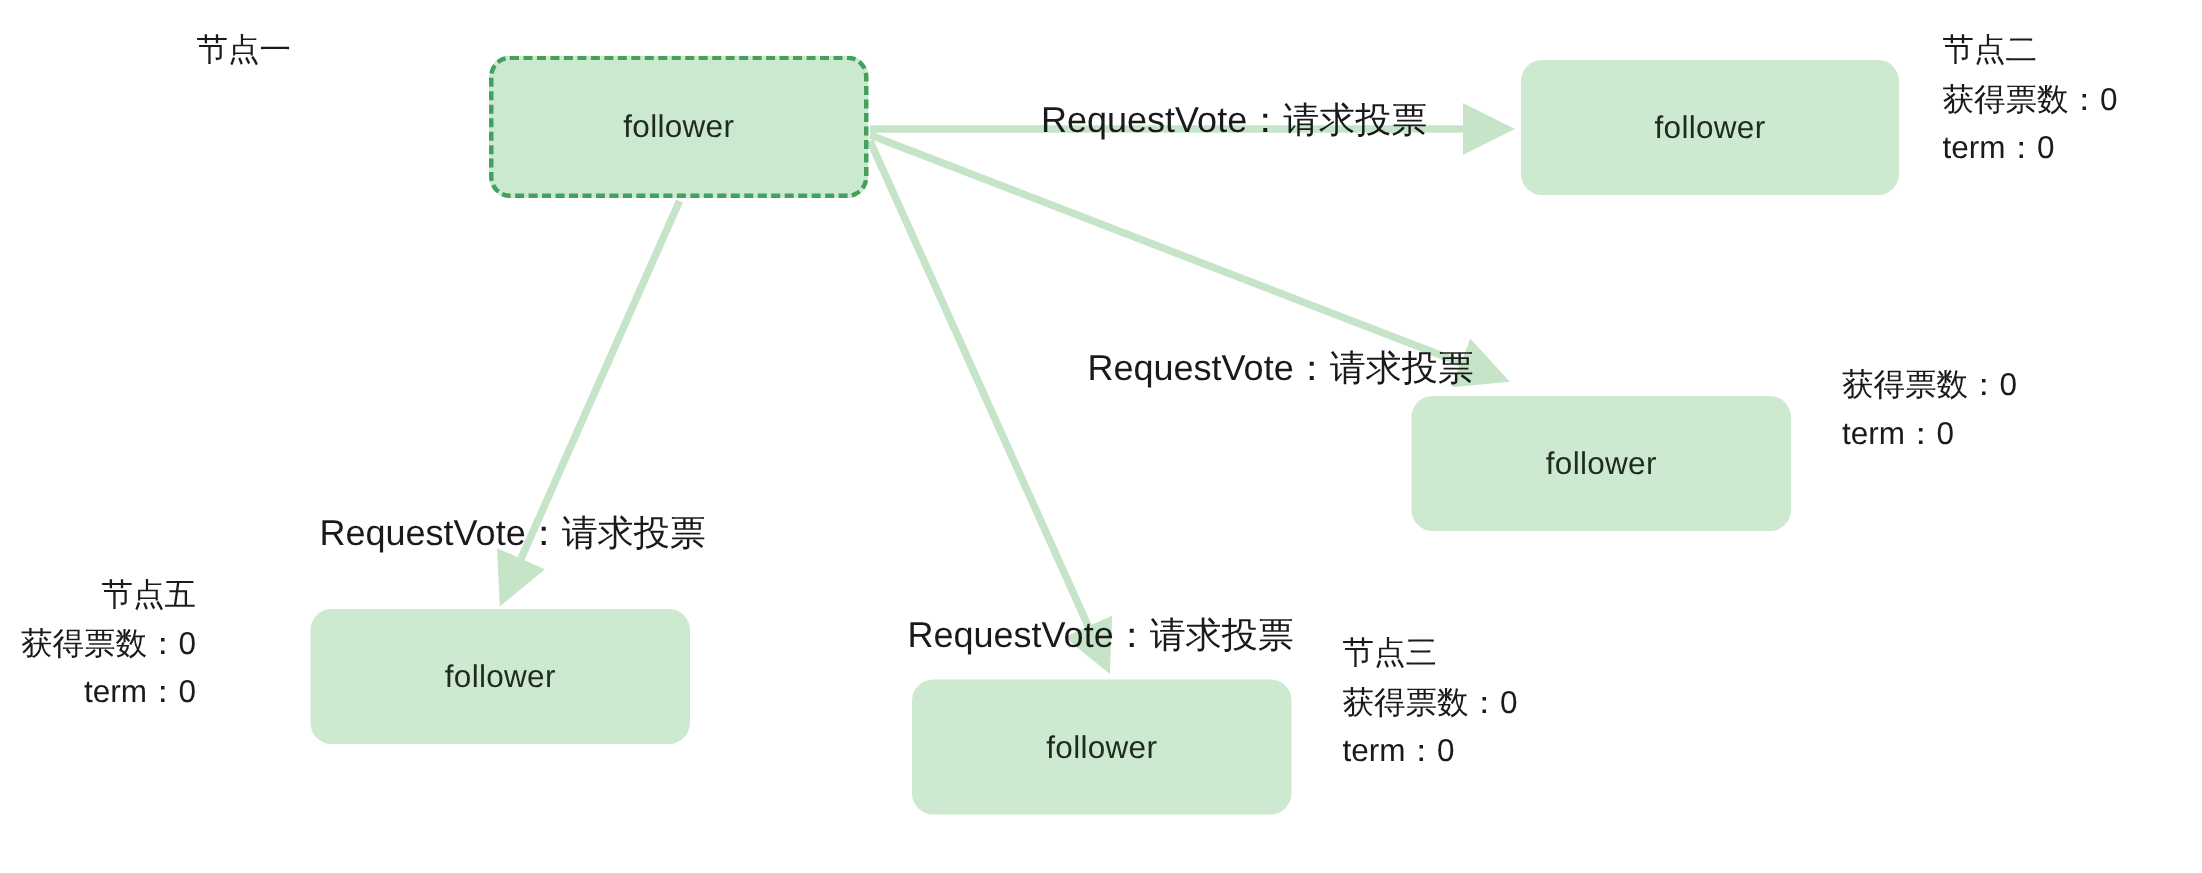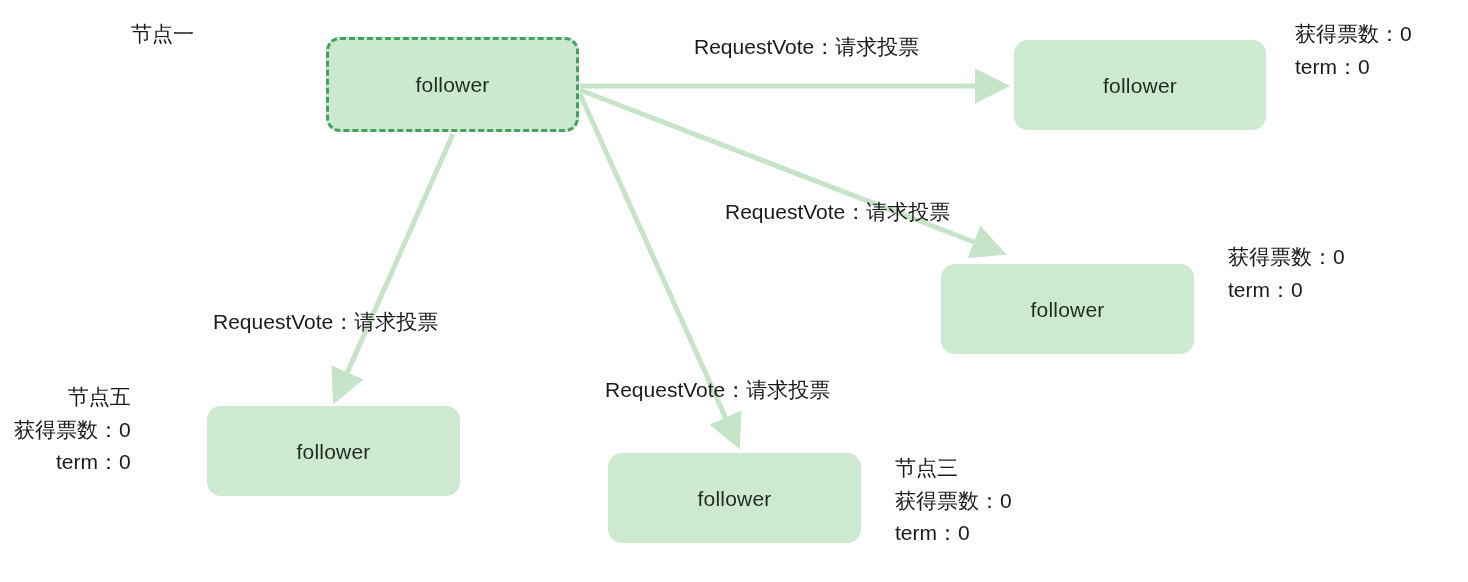--- a/index.html
+++ b/index.html
@@ -52,24 +52,25 @@
     font-size: 21px;
     line-height: 1.55;
     color: #1a1a1a;
     white-space: nowrap;
   }
   .info .row {
     display: block;
   }
   .edge-label {
     position: absolute;
-    font-size: 21px;
+    font-size: 24px;
     color: #1a1a1a;
     white-space: nowrap;
     background: transparent;
+    margin-top: 31px;
   }
 </style>
 </head>
 <body>
 
 <div id="canvas">
 
   <svg class="edges" viewBox="0 0 1468 582" width="1468" height="582">
     <defs>
       <marker id="arrowhead" markerWidth="7" markerHeight="7" refX="5.6" refY="3.5" orient="auto" markerUnits="strokeWidth">
@@ -90,20 +91,21 @@
     <span class="node-label">follower</span>
   </div>
   <div class="info" style="left:131px; top:18px;">
     <span class="row">节点一</span>
   </div>
 
   <div class="node" style="left:1014px; top:40px; width:252px; height:90px;">
     <span class="node-label">follower</span>
   </div>
   <div class="info" style="left:1295px; top:18px;">
+    <span class="row">节点二</span>
     <span class="row"><span>获得票数：</span><span>0</span></span>
     <span class="row"><span>term：</span><span>0</span></span>
   </div>
 
   <div class="node" style="left:941px; top:264px; width:253px; height:90px;">
     <span class="node-label">follower</span>
   </div>
   <div class="info" style="left:1228px; top:241px;">
     <span class="row"><span>获得票数：</span><span>0</span></span>
     <span class="row"><span>term：</span><span>0</span></span>
@@ -114,21 +116,21 @@
   </div>
   <div class="info" style="left:14px; top:381px;text-align:right;">
     <span class="row">节点五</span>
     <span class="row"><span>获得票数：</span><span>0</span></span>
     <span class="row"><span>term：</span><span>0</span></span>
   </div>
 
   <div class="node" style="left:608px; top:453px; width:253px; height:90px;">
     <span class="node-label">follower</span>
   </div>
-  <div class="info" style="left:895px; top:452px;">
+  <div class="info" style="left:895px; top:420px;">
     <span class="row">节点三</span>
     <span class="row"><span>获得票数：</span><span>0</span></span>
     <span class="row"><span>term：</span><span>0</span></span>
   </div>
 
   <div class="edge-label" style="left:694px; top:33px;">RequestVote：请求投票</div>
 
   <div class="edge-label" style="left:725px; top:198px;">RequestVote：请求投票</div>
 
   <div class="edge-label" style="left:605px; top:376px;">RequestVote：请求投票</div>

